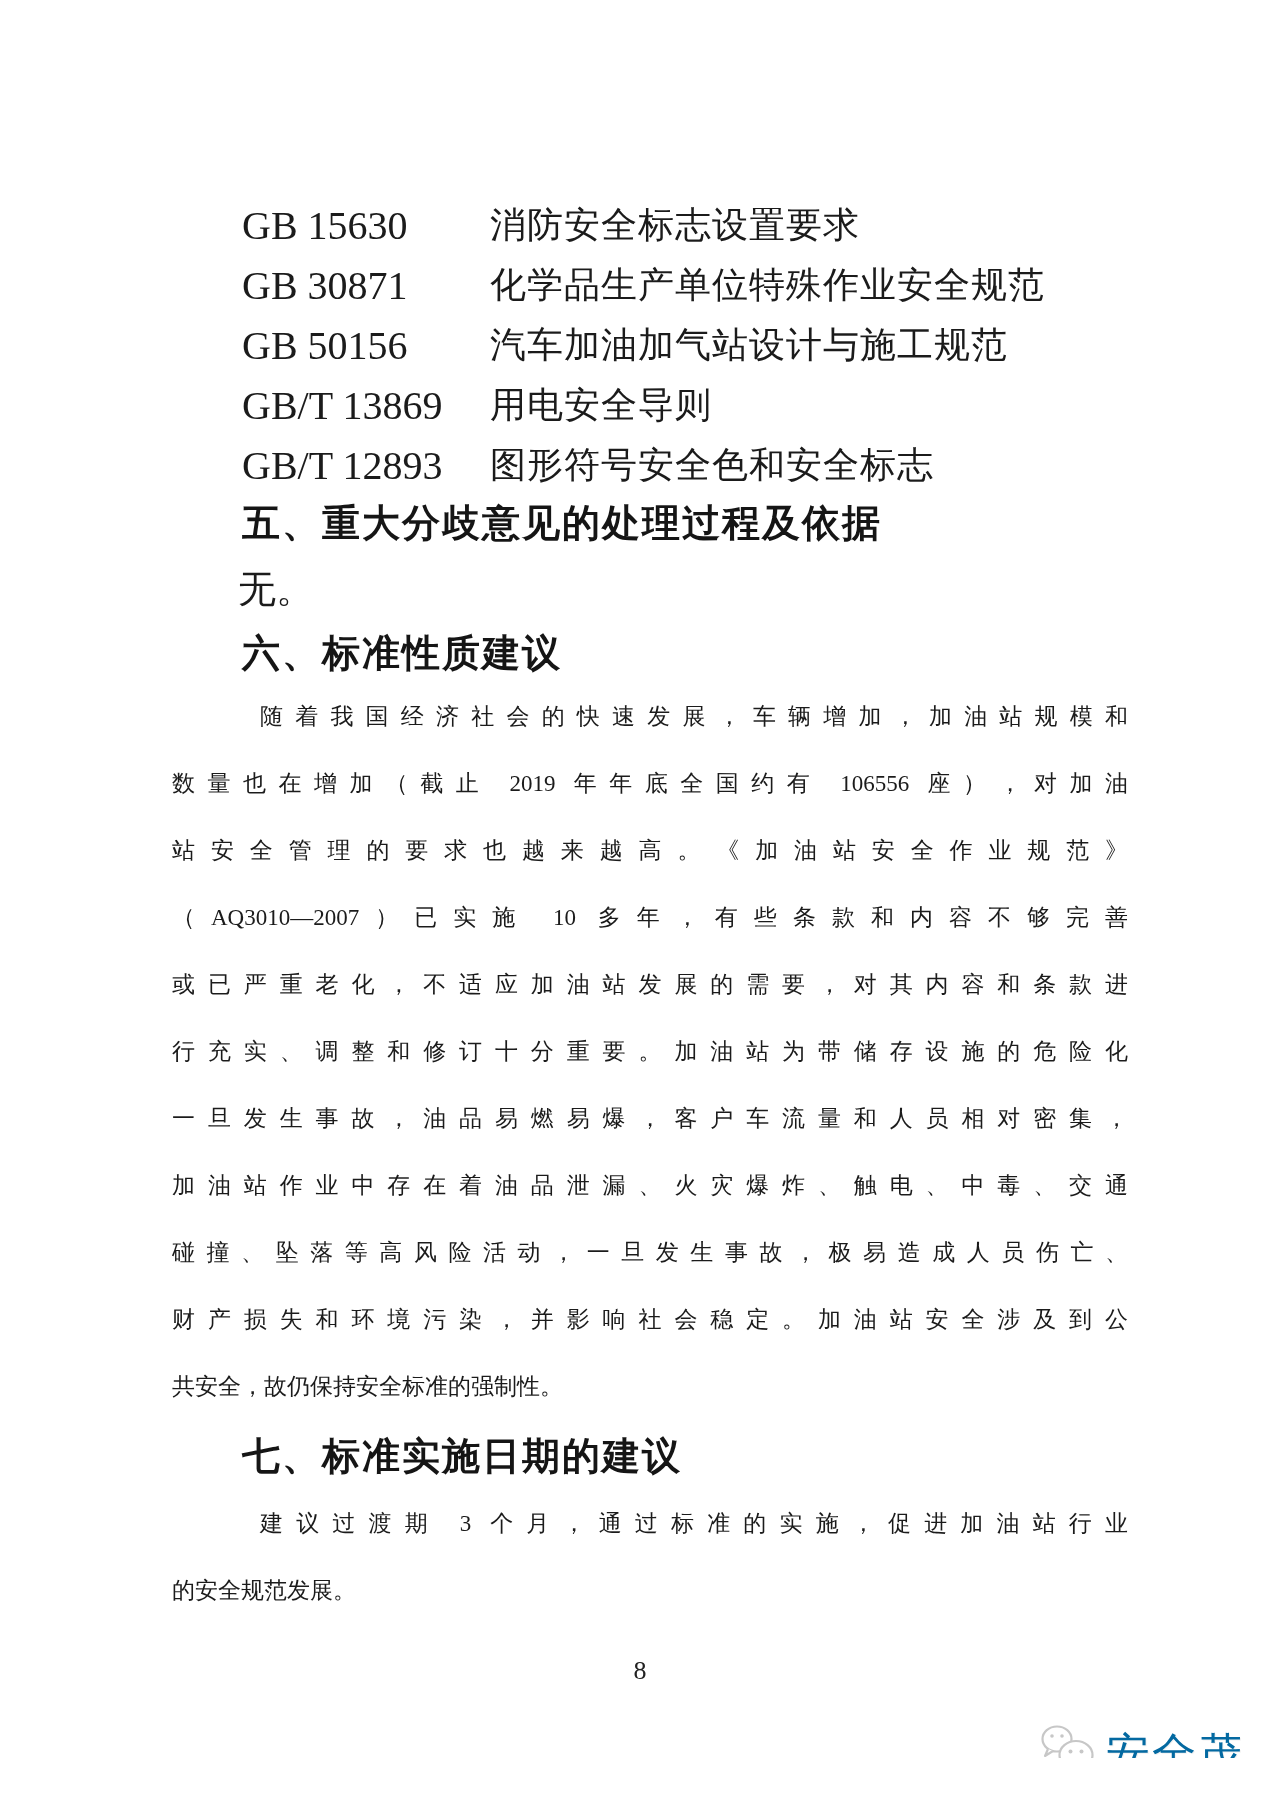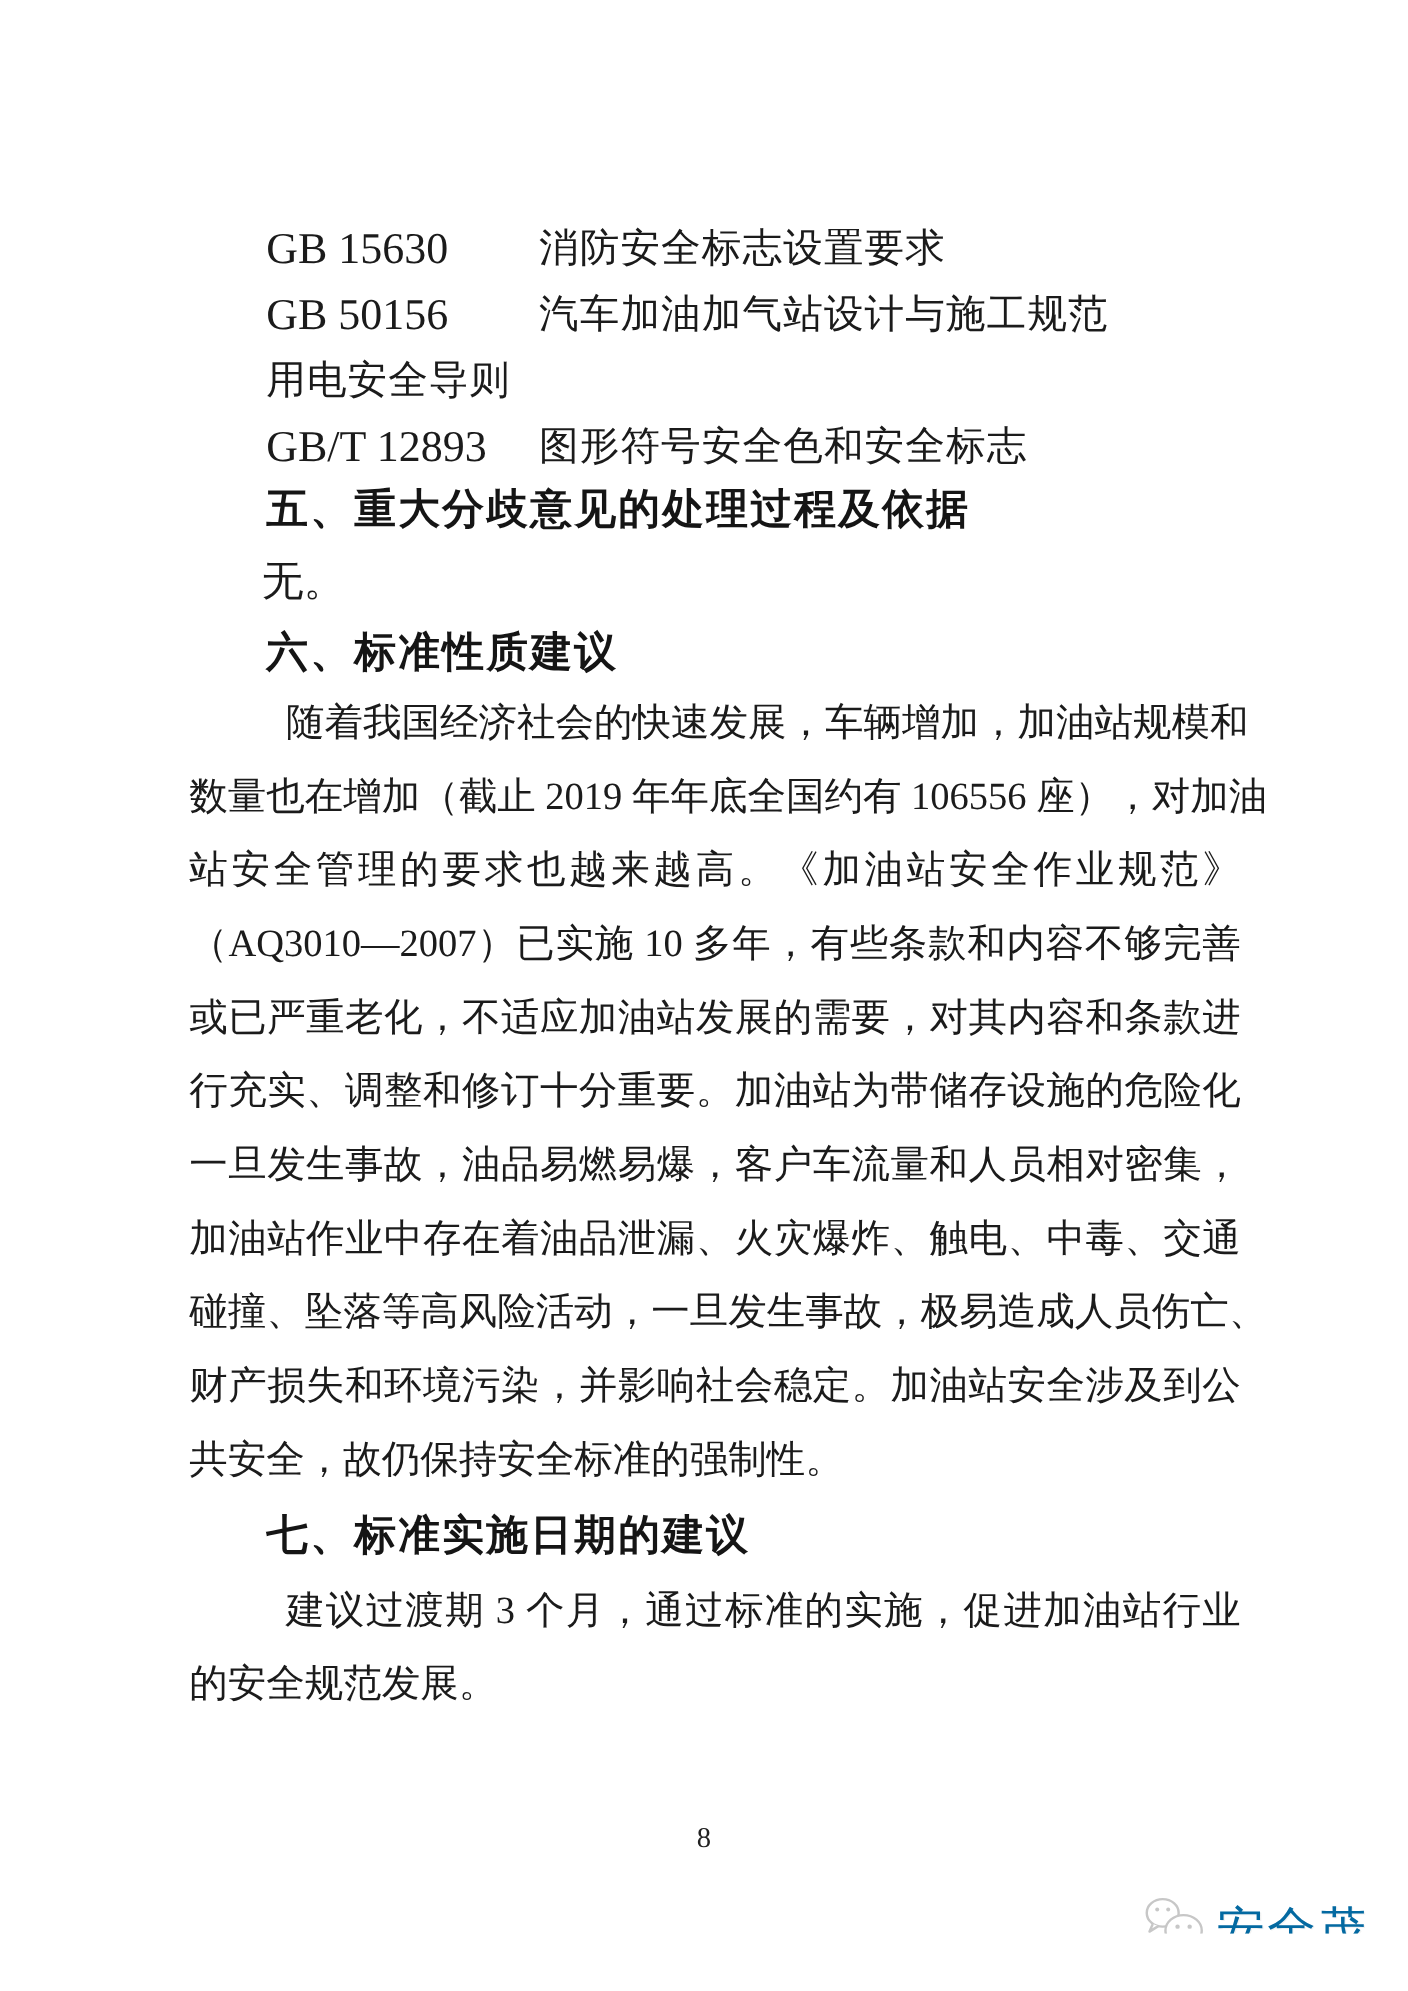--- a/index.html
+++ b/index.html
@@ -54,21 +54,21 @@
     white-space: nowrap;
     color: #151515;
   }
   .h5 { margin-top: 0px; }
   .h6 { margin-top: 6px; }
   .h7 { margin-top: 8px; }
   
   .pline {
     height: 67px;
     line-height: 67px;
-    font-size: 35px;
+    font-size: 23px;
     white-space: nowrap;
     text-align: justify;
     text-align-last: justify;
     text-justify: inter-character;
   }
   .pline.last {
     text-align: left;
     text-align-last: left;
   }
   .pline.first {
@@ -117,24 +117,29 @@
 
 <div class="page">
   <div class="content">
 
     <div class="ref-list">
       <div class="ref-row">
         <span class="ref-code">GB 15630</span>
         <span class="ref-title">消防安全标志设置要求</span>
       </div>
       <div class="ref-row">
+        <span class="ref-code">GB 30871</span>
+        <span class="ref-title">化学品生产单位特殊作业安全规范</span>
+      </div>
+      <div class="ref-row">
         <span class="ref-code">GB 50156</span>
         <span class="ref-title">汽车加油加气站设计与施工规范</span>
       </div>
       <div class="ref-row">
+        <span class="ref-code">GB/T 13869</span>
         <span class="ref-title">用电安全导则</span>
       </div>
       <div class="ref-row">
         <span class="ref-code">GB/T 12893</span>
         <span class="ref-title">图形符号安全色和安全标志</span>
       </div>
     </div>
 
     <div class="sec-heading h5">五、重大分歧意见的处理过程及依据</div>
     <div class="answer-line">无。</div>

